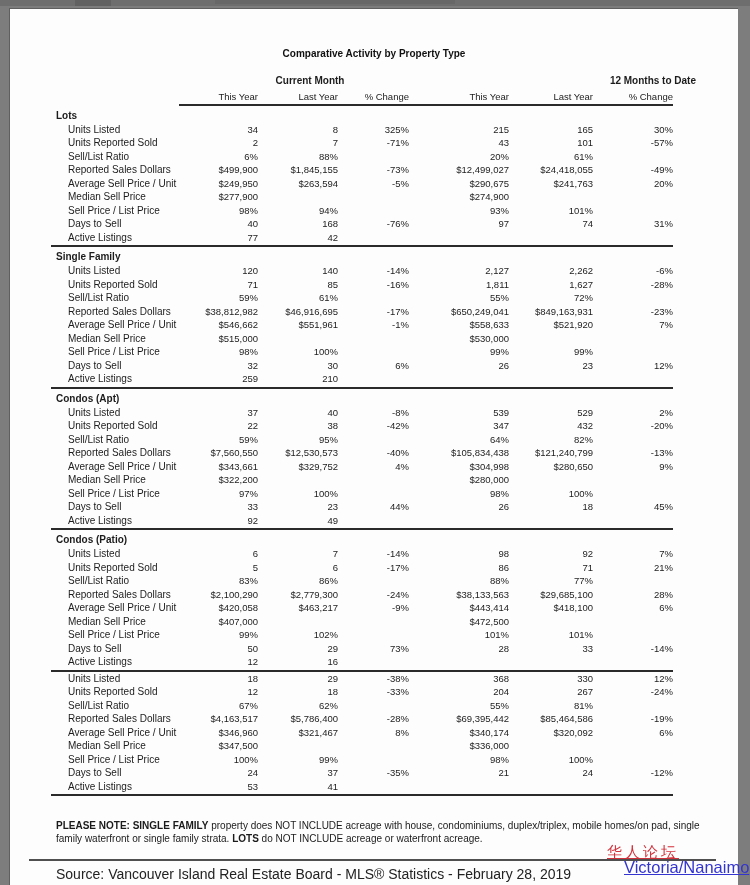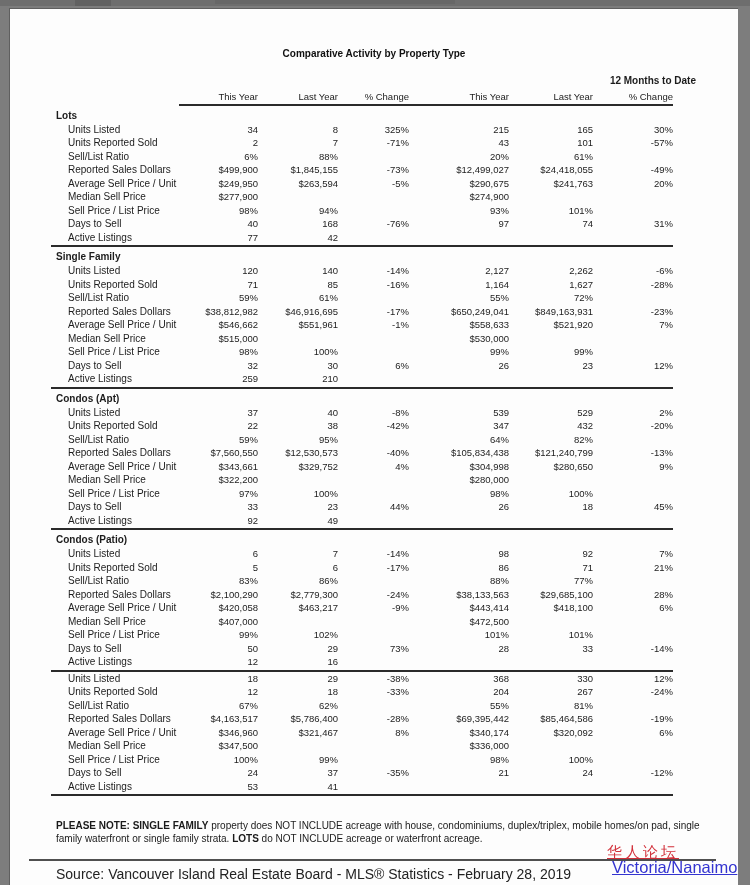--- a/index.html
+++ b/index.html
@@ -67,20 +67,21 @@
   <div class="chip2"></div>
 </div>
 
 <div class="page">
 
   <div class="title">Comparative Activity by Property Type</div>
 
   <div class="tablewrap">
     <div class="grid grp-row">
       <div></div>
+      <div class="grp1">Current Month</div>
       <div class="grp2">12 Months to Date</div>
     </div>
     <div class="grid colhead-row">
       <div></div>
       <div class="num">This Year</div>
       <div class="num">Last Year</div>
       <div class="num">% Change</div>
       <div class="num">This Year</div>
       <div class="num">Last Year</div>
       <div class="num">% Change</div>
@@ -178,21 +179,21 @@
           <div class="num">-14%</div>
           <div class="num">2,127</div>
           <div class="num">2,262</div>
           <div class="num">-6%</div>
         </div>
         <div class="grid row">
           <div class="lbl">Units Reported Sold</div>
           <div class="num">71</div>
           <div class="num">85</div>
           <div class="num">-16%</div>
-          <div class="num">1,164</div>
+          <div class="num">1,811</div>
           <div class="num">1,627</div>
           <div class="num">-28%</div>
         </div>
         <div class="grid row">
           <div class="lbl">Sell/List Ratio</div>
           <div class="num">59%</div>
           <div class="num">61%</div>
           <div class="num"></div>
           <div class="num">55%</div>
           <div class="num">72%</div>
@@ -505,13 +506,13 @@
   </div>
 
   <div class="note"><b>PLEASE NOTE: SINGLE FAMILY</b><span> property does NOT INCLUDE acreage with house, condominiums, duplex/triplex, mobile homes/on pad, single family waterfront or single family strata.  </span><b>LOTS</b><span> do NOT INCLUDE acreage or waterfront acreage.</span></div>
 
   <div class="foot-rule"></div>
   <div class="source">Source: Vancouver Island Real Estate Board - MLS® Statistics - February 28, 2019</div>
   <div class="page-label">Nanaimo - Page 2</div>
 </div>
 
 <div class="wm-red" style="color: rgb(210, 48, 58);">华人论坛</div>
-<div class="wm-blue" style="color: rgb(52, 52, 208);">Victoria/Nanaimo</div>
+<div class="wm-blue" style="color: rgb(52, 52, 208); margin-left: 12px;">Victoria/Nanaimo</div>
 
 </body></html>

